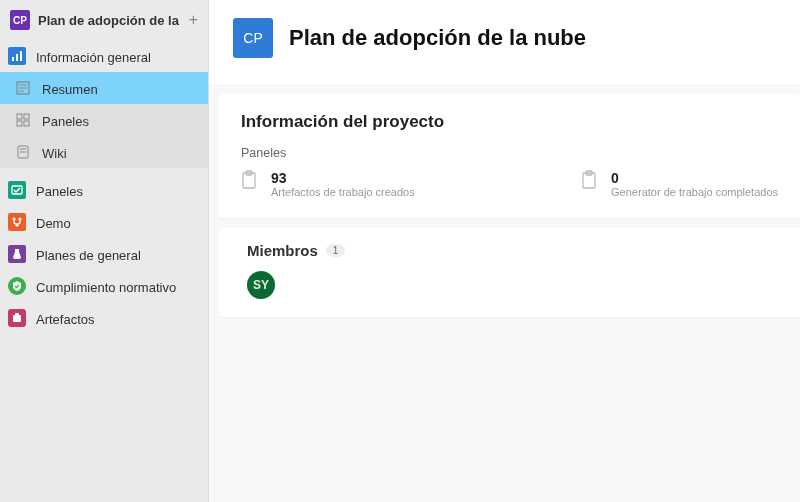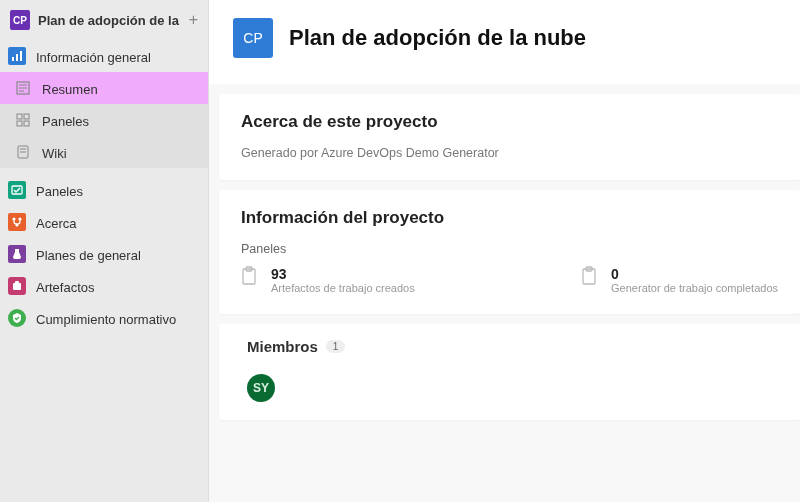--- a/index.html
+++ b/index.html
@@ -56,21 +56,21 @@
     display: flex;
     align-items: flex-end;
     gap: 10px;
     padding: 7px 8px;
     cursor: pointer;
     font-size: 13px;
     color: #323130;
   }
   .nav-item.selected { background: #d6d6d6; }
   .nav-item.sub { padding-left: 14px; background: #e0e0e0; }
-  .nav-item.sub.selected { background: #f0abfc; }
+  .nav-item.sub.selected { background: #7dd3fc; }
   .nav-icon {
     width: 18px; height: 18px;
     display: flex; align-items: center; justify-content: center;
     font-size: 14px;
     border-radius: 2px;
     flex-shrink: 0;
   }
   .ic-overview { background:#2e7cd6; color:#fff; }
   .ic-summary  { color:#888; }
   .ic-dash     { color:#888; }
@@ -156,21 +156,21 @@
   .stat-lbl {
     font-size: 11px;
     color: #999;
     white-space: nowrap;
   }
   .members-card {
     padding: 14px 22px 18px 28px;
   }
   .members-head {
     display:flex; align-items:center; gap:8px;
-    margin-bottom: 19px;
+    margin-bottom: 12px;
   }
   .members-title {
     font-size: 15px;
     font-weight: 600;
   }
   .count-badge {
     background:#eee;
     color:#666;
     font-size:10px;
     border-radius: 9px;
@@ -257,65 +257,61 @@
 
   <div class="nav-item">
     <span class="nav-icon ic-repos">
       <svg width="12" height="12" viewBox="0 0 12 12">
           <circle cx="3" cy="3" r="1.6" fill="#fff"></circle>
           <circle cx="9" cy="3" r="1.6" fill="#fff"></circle>
           <circle cx="6" cy="9" r="1.6" fill="#fff"></circle>
           <path d="M3 4 V6 Q3 8 6 8 Q9 8 9 6 V4" fill="none" stroke="#fff" stroke-width="1.2"></path>
         </svg>
     </span>
-    <span>Acerca</span>
+    <span>Demo</span>
   </div>
 
 
   <div class="nav-item">
     <span class="nav-icon ic-test">
       <svg width="12" height="12" viewBox="0 0 12 12">
           <path d="M4 1 H8 V4 L10 9 A2 2 0 0 1 8 11 H4 A2 2 0 0 1 2 9 L4 4 Z" fill="#fff"></path>
         </svg>
     </span>
     <span>Planes de general</span>
+  </div>
+
+  <div class="nav-item">
+    <span class="nav-icon ic-comp">
+      <svg width="12" height="12" viewBox="0 0 12 12">
+          <path d="M6 1 L10 3 V6 Q10 10 6 11 Q2 10 2 6 V3 Z" fill="#fff"></path>
+          <path d="M4 6 L5.5 7.5 L8 5" fill="none" stroke="#3fae4e" stroke-width="1.3"></path>
+        </svg>
+    </span>
+    <span>Cumplimiento normativo</span>
   </div>
 
   <div class="nav-item">
     <span class="nav-icon ic-artif">
       <svg width="12" height="12" viewBox="0 0 12 12">
           <rect x="2" y="3" width="8" height="7" fill="#fff" rx="1"></rect>
           <rect x="4" y="1" width="4" height="3" fill="#fff" rx="1"></rect>
         </svg>
     </span>
     <span>Artefactos</span>
-  </div>
-
-  <div class="nav-item">
-    <span class="nav-icon ic-comp">
-      <svg width="12" height="12" viewBox="0 0 12 12">
-          <path d="M6 1 L10 3 V6 Q10 10 6 11 Q2 10 2 6 V3 Z" fill="#fff"></path>
-          <path d="M4 6 L5.5 7.5 L8 5" fill="none" stroke="#3fae4e" stroke-width="1.3"></path>
-        </svg>
-    </span>
-    <span>Cumplimiento normativo</span>
   </div>
 </nav>
 
 <main class="main">
 
   <div class="main-header">
     <div class="main-badge">CP</div>
     <div class="main-title">Plan de adopción de la nube</div>
   </div>
 
-  <section class="card">
-    <h2>Acerca de este proyecto</h2>
-    <div class="desc">Generado por Azure DevOps Demo Generator</div>
-  </section>
 
   <section class="card">
     <h2>Información del proyecto</h2>
     <div class="stats-sub">Paneles</div>
     <div class="stats-row">
       <div class="stat">
         <span class="stat-icon">
           <svg width="16" height="20" viewBox="0 0 16 20">
               <rect x="2" y="3" width="12" height="15" fill="none" stroke="#bbb" stroke-width="1.3" rx="1"></rect>
               <rect x="5" y="1" width="6" height="4" fill="none" stroke="#bbb" stroke-width="1.3" rx="1"></rect>

